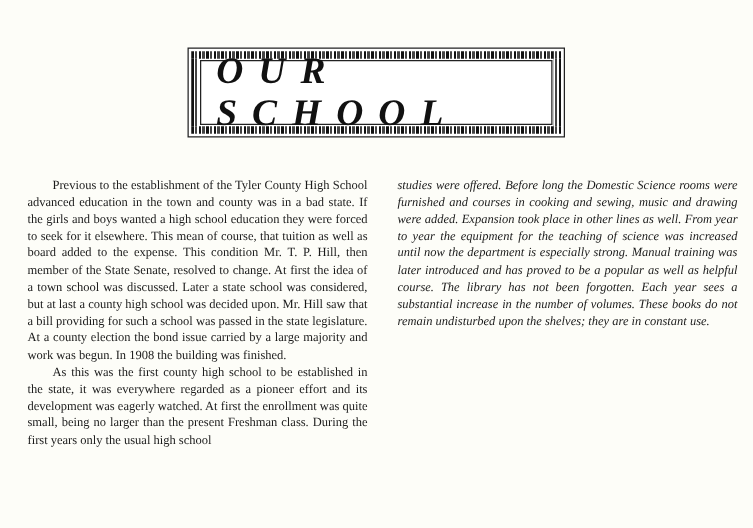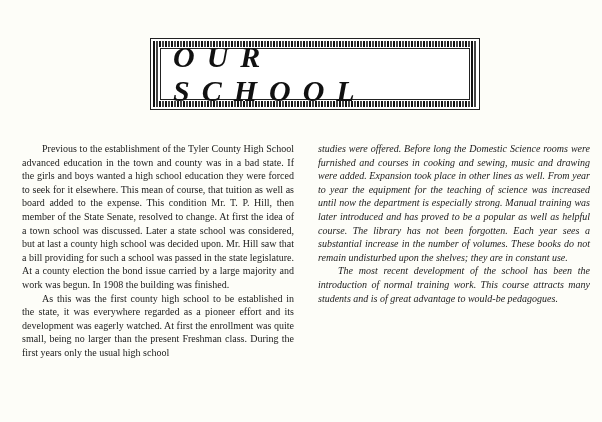--- a/index.html
+++ b/index.html
@@ -6,21 +6,21 @@
     body {
       width: 602px; height: 422px; overflow: hidden;
       background: #fdfdf8;
       position: relative;
       font-family: "DejaVu Serif", "Liberation Serif", serif;
       color: #1a1a1a;
     }
     .title-box {
       position: absolute;
       left: 150px; top: 38px;
-      width: 330px; height: 72px;
+      width: 302px; height: 72px;
       box-sizing: border-box;
       border: 1px solid #222;
       background: #fff;
     }
     .title-border {
       position: absolute; inset: 2px;
       border: 6px solid #333;
       border-image: repeating-linear-gradient(90deg, #111 0 2px, #fff 2px 3px, #444 3px 5px, #fff 5px 6px) 6;
     }
     .title-inner {
@@ -63,14 +63,13 @@
   </div>
 </div>
 
 <div class="col col-left">
   <p class="para indent">Previous to the establishment of the Tyler County High School advanced education in the town and county was in a bad state. If the girls and boys wanted a high school education they were forced to seek for it elsewhere. This mean of course, that tuition as well as board added to the expense. This condition Mr. T. P. Hill, then member of the State Senate, resolved to change. At first the idea of a town school was discussed. Later a state school was considered, but at last a county high school was decided upon. Mr. Hill saw that a bill providing for such a school was passed in the state legislature. At a county election the bond issue carried by a large majority and work was begun. In 1908 the building was finished.</p>
   <p class="para indent">As this was the first county high school to be established in the state, it was everywhere regarded as a pioneer effort and its development was eagerly watched. At first the enrollment was quite small, being no larger than the present Freshman class. During the first years only the usual high school</p>
 </div>
 
 <div class="col col-right">
   <p class="para">studies were offered. Before long the Domestic Science rooms were furnished and courses in cooking and sewing, music and drawing were added. Expansion took place in other lines as well. From year to year the equipment for the teaching of science was increased until now the department is especially strong. Manual training was later introduced and has proved to be a popular as well as helpful course. The library has not been forgotten. Each year sees a substantial increase in the number of volumes. These books do not remain undisturbed upon the shelves; they are in constant use.</p>
-  <p class="para indent">The most recent development of the school has been the introduction of normal training work. This course attracts many students and is of great advantage to would-be pedagogues.</p>
 </div>
 
 </body></html>

